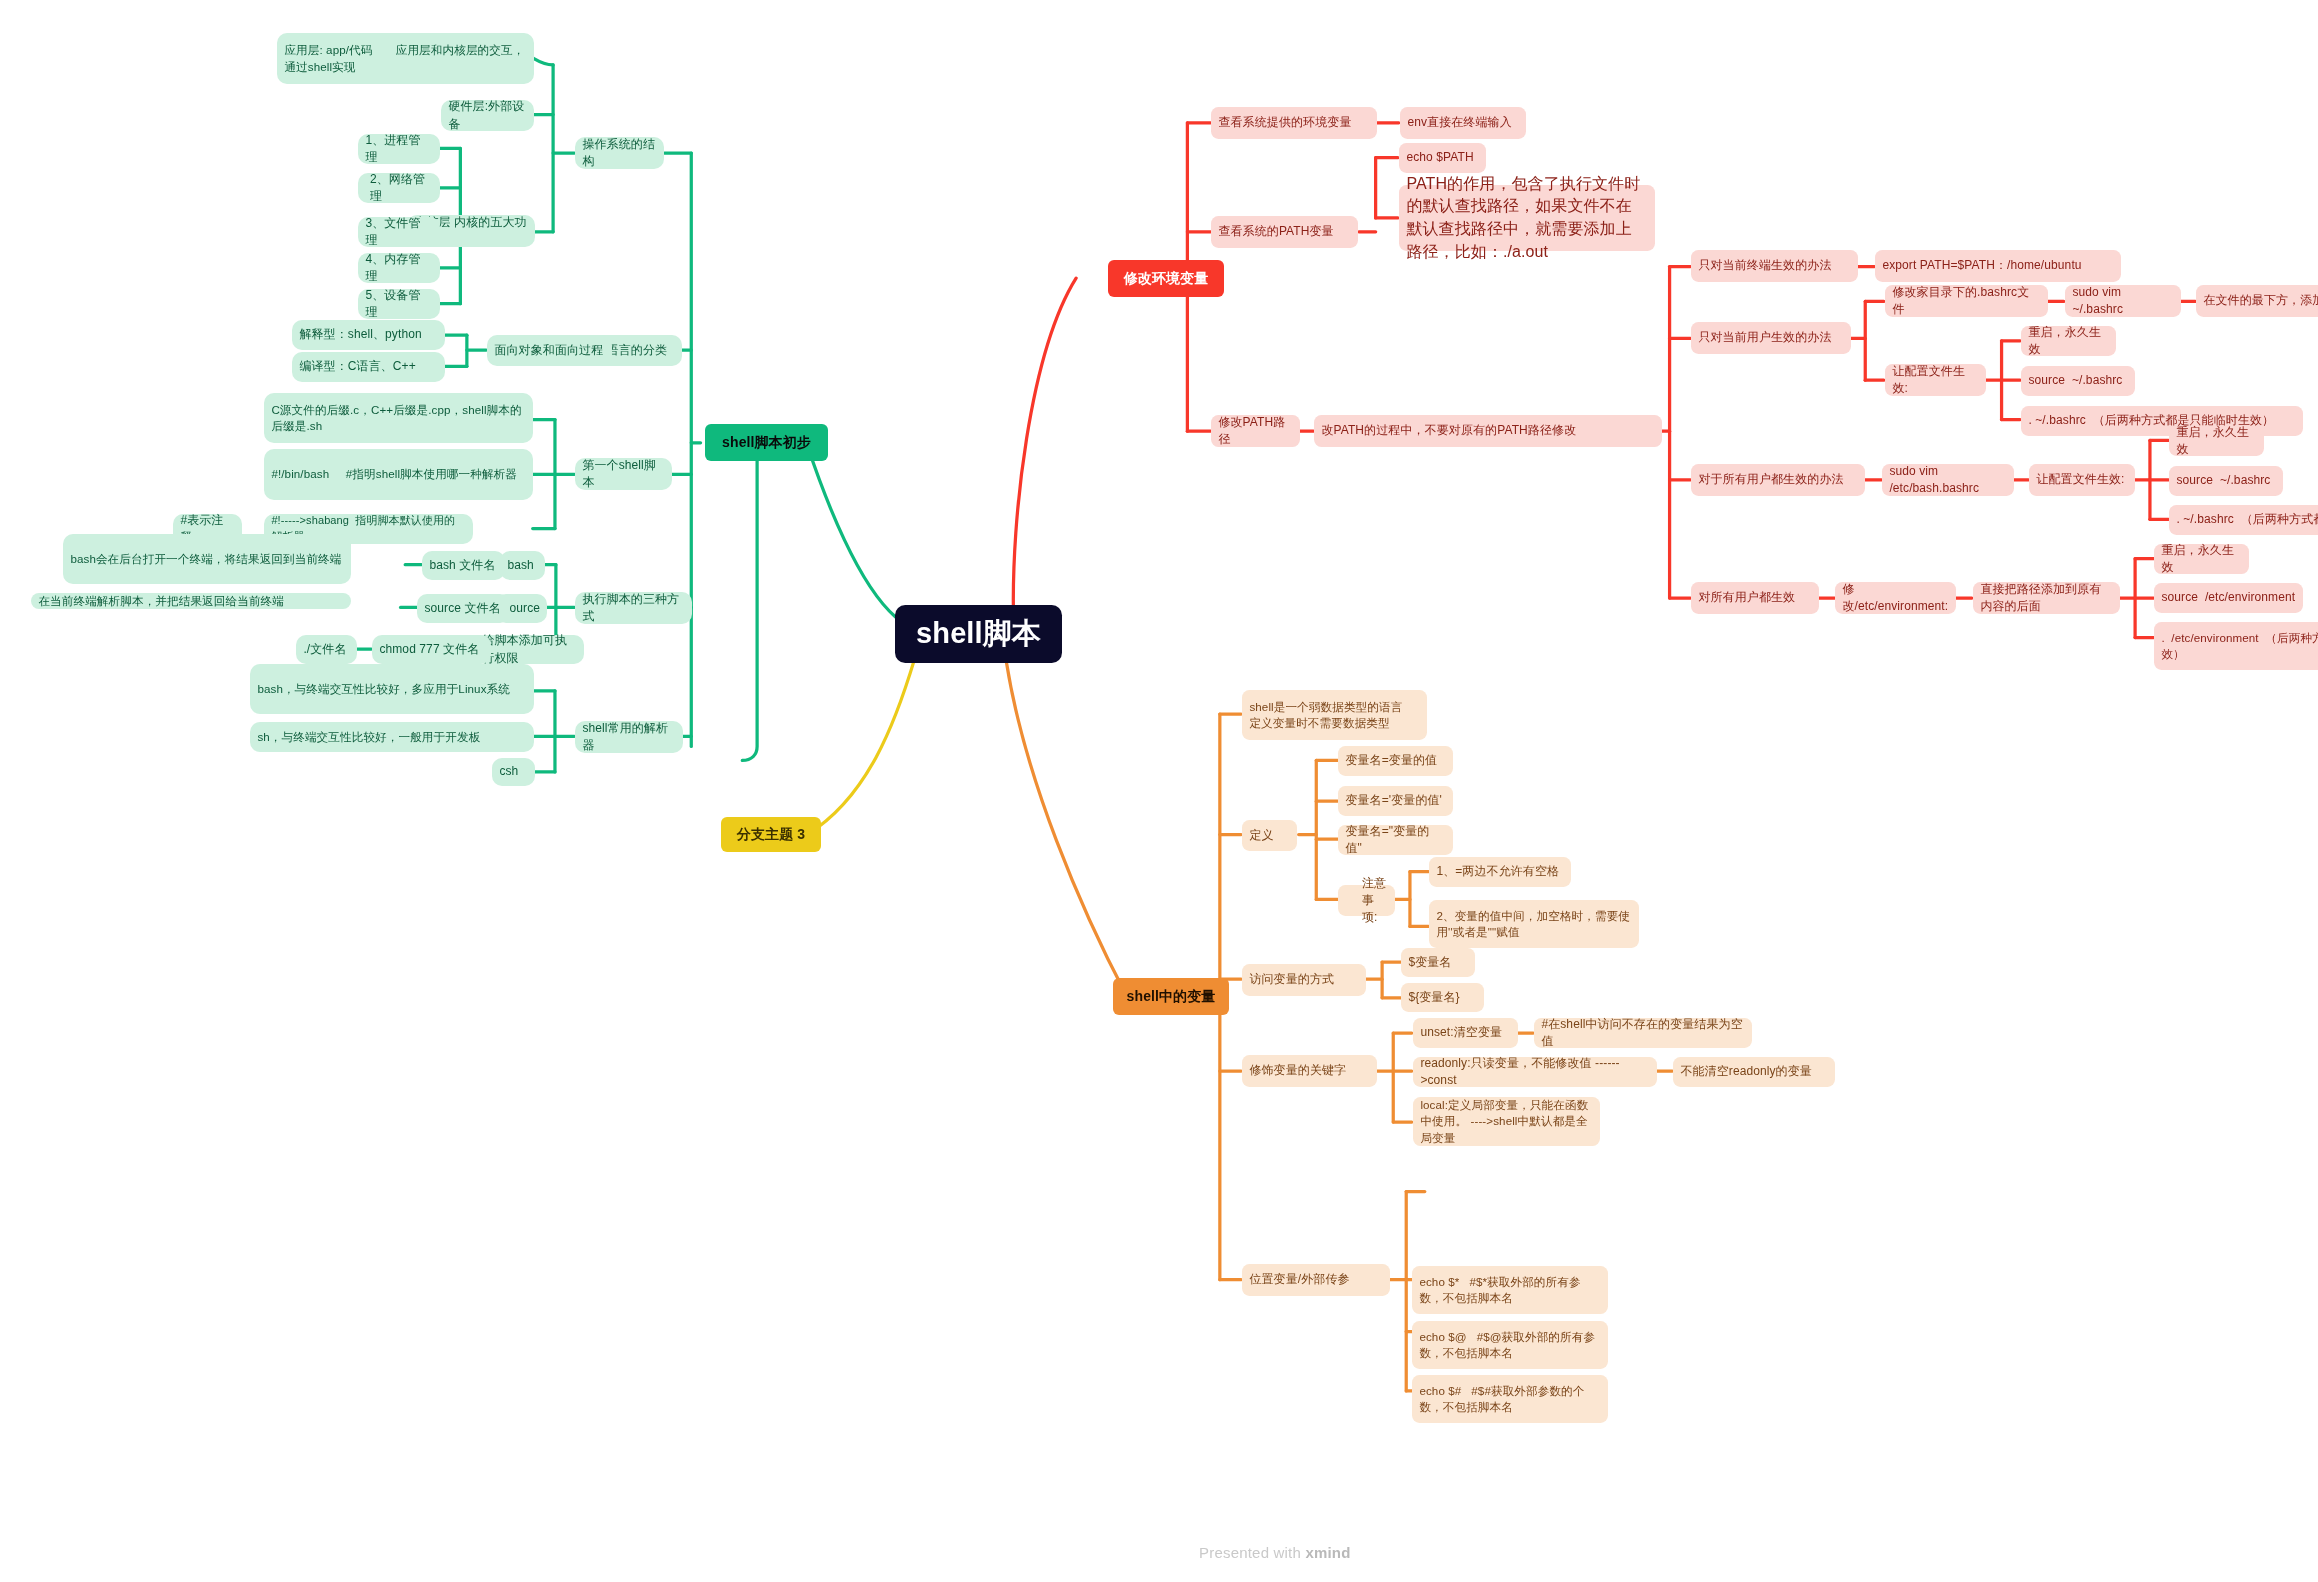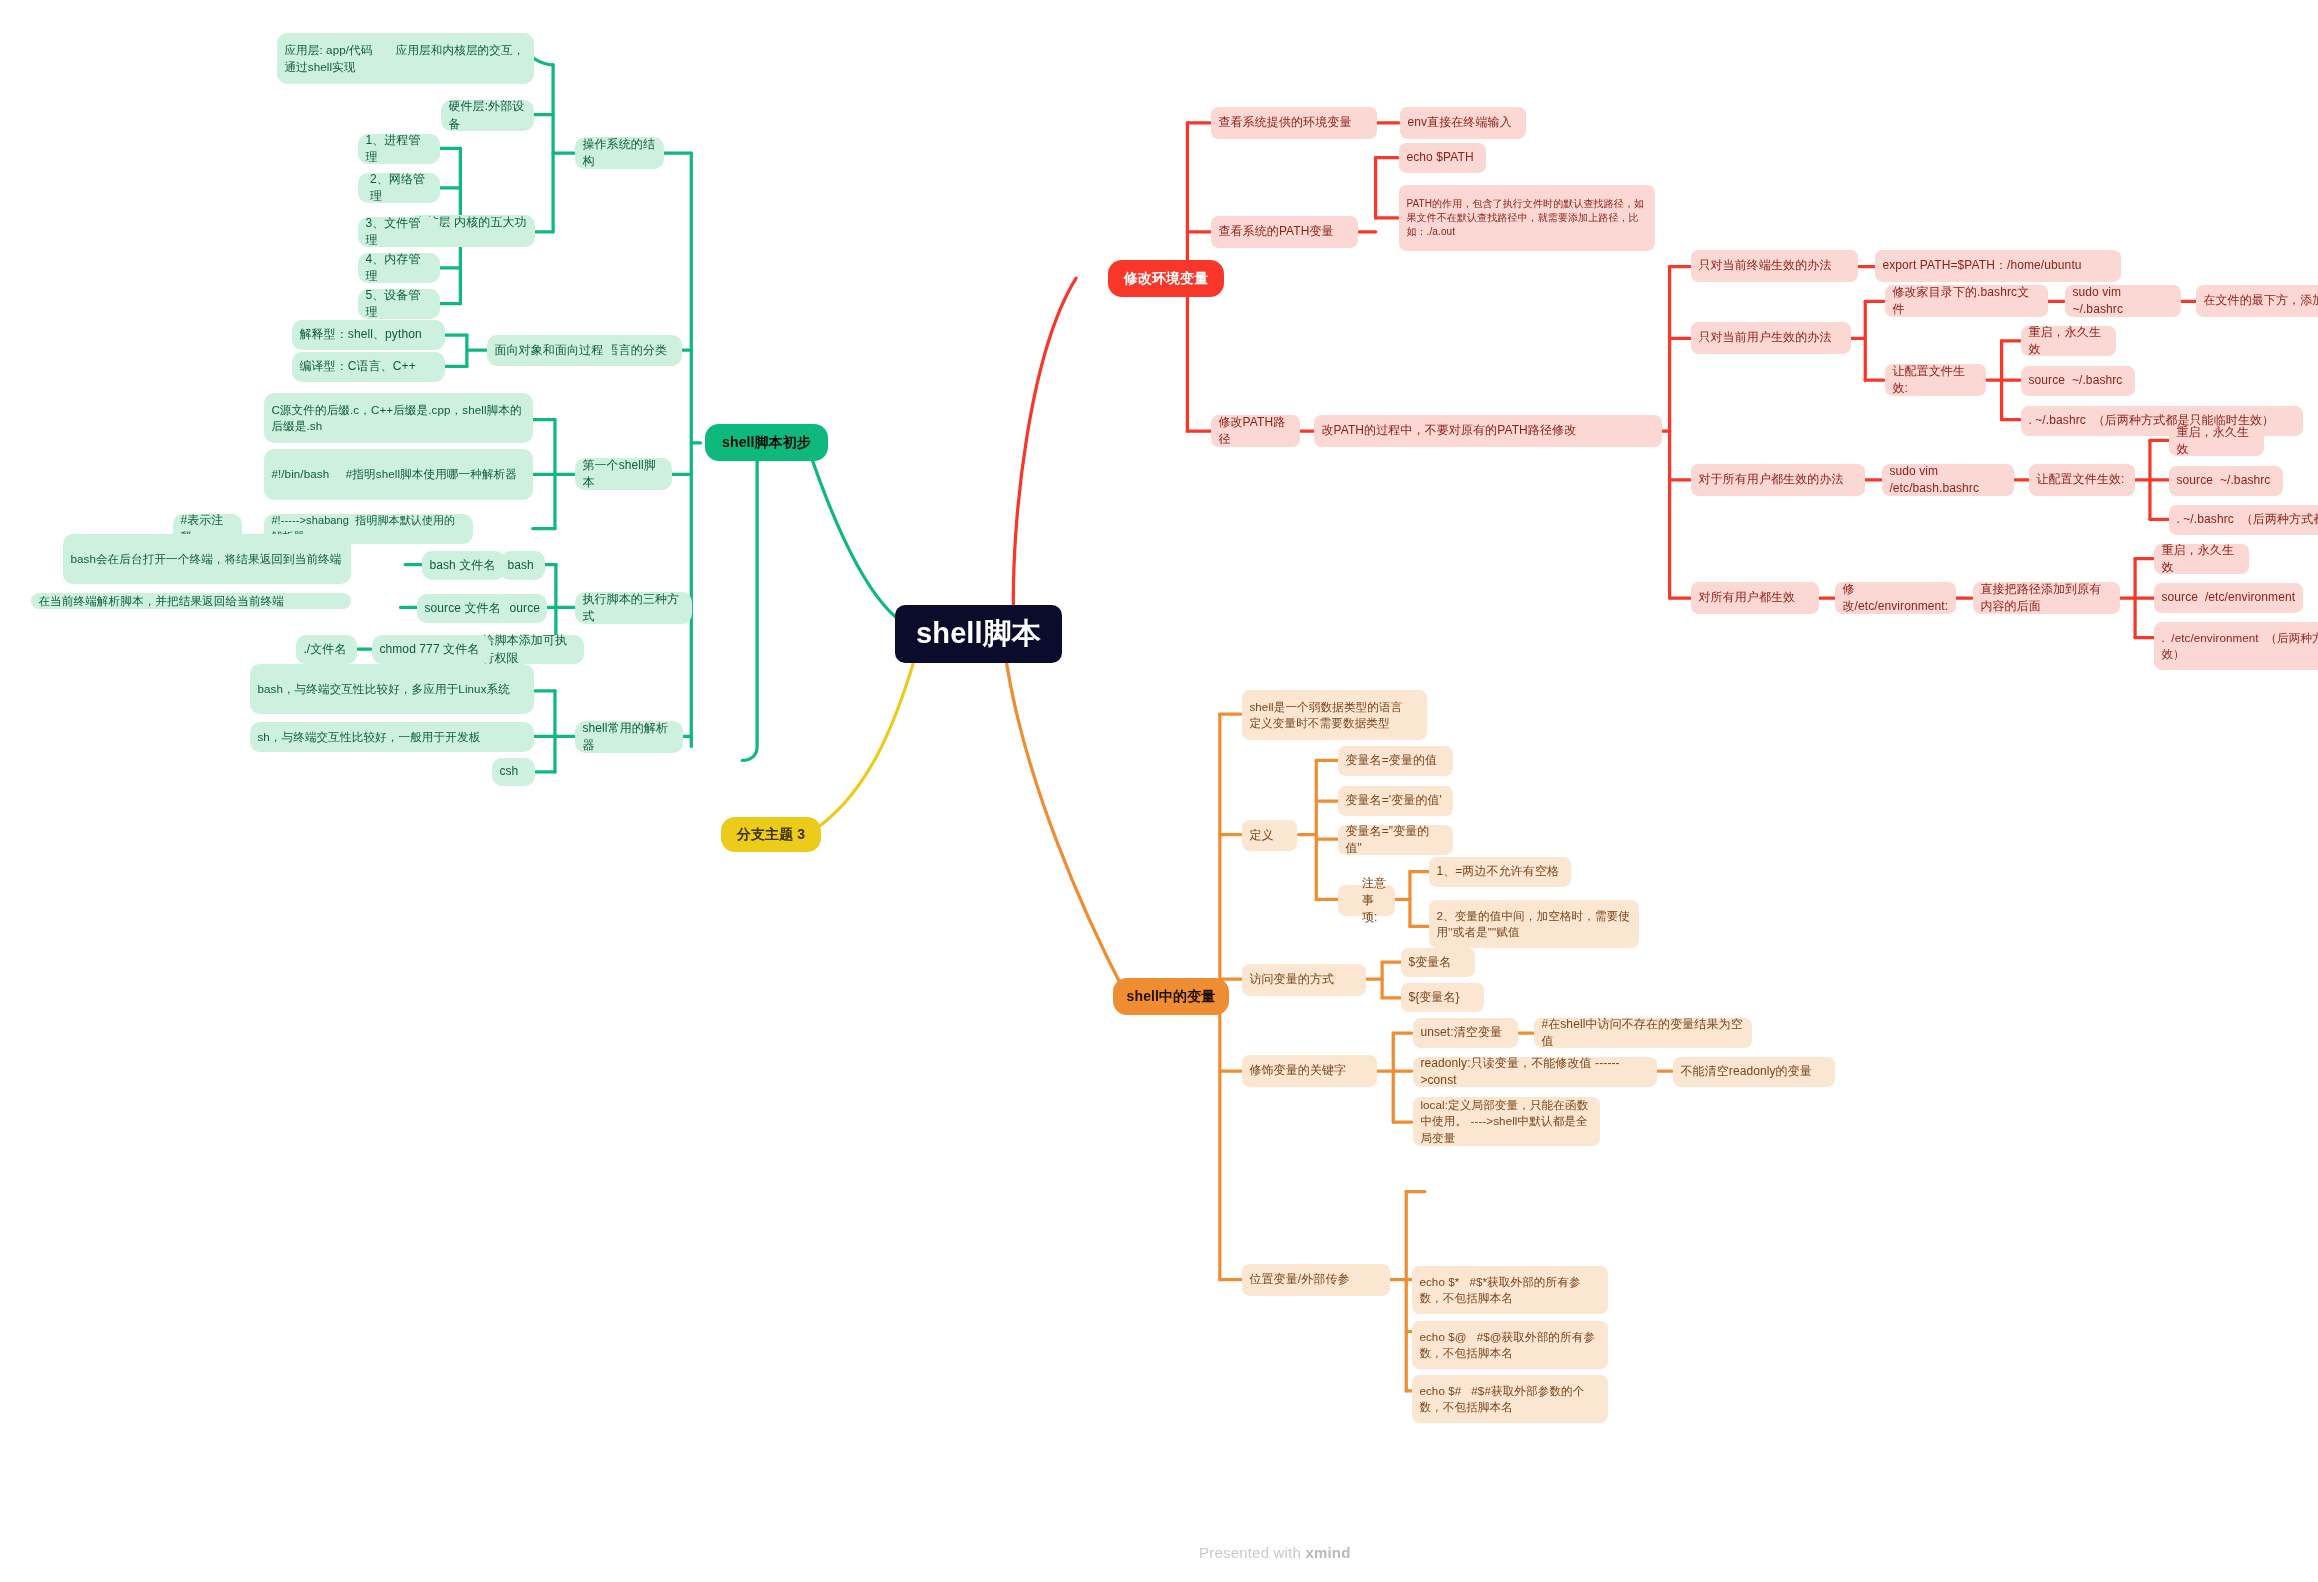--- a/index.html
+++ b/index.html
@@ -32,21 +32,21 @@
     font-size: 29px;
     font-weight: 700;
     border-radius: 10.2px;
     padding: 10.2px 18.5px;
     justify-content: center;
   }
   
   .main-branch {
     font-size: 14px;
     font-weight: 700;
-    border-radius: 14px;
+    border-radius: 6px;
     padding: 6.5px 12px;
     color:#111;
     justify-content:center;
   }
   .mb-green  { background:#0fb97d; color:#0a0a0a; }
   .mb-red    { background:#f8372a; color:#ffffff; }
   .mb-yellow { background:#eccb1a; color:#3a3000; }
   .mb-orange { background:#ef8d33; color:#201000; }
 
   
@@ -284,21 +284,21 @@
   <div class="node n-green" style="left:575px; top:721px; width:108px; height:32px;">shell常用的解析器</div>
   <div class="node n-green" style="left:250px; top:664px; width:284px; height:50px; font-size:11.6px;">bash，与终端交互性比较好，多应用于Linux系统</div>
   <div class="node n-green" style="left:250px; top:722px; width:284px; height:30px; font-size:11.6px;">sh，与终端交互性比较好，一般用于开发板</div>
   <div class="node n-green" style="left:492px; top:758px; width:43px; height:28px;">csh</div>
 
   <div class="node n-red" style="left:1211px; top:107px; width:166px; height:32px;">查看系统提供的环境变量</div>
   <div class="node n-red" style="left:1400px; top:107px; width:126px; height:32px;">env直接在终端输入</div>
 
   <div class="node n-red" style="left:1211px; top:216px; width:147px; height:32px;">查看系统的PATH变量</div>
   <div class="node n-red" style="left:1399px; top:143px; width:87px; height:30px;">echo $PATH</div>
-  <div class="node n-red" style="left:1399px; top:185px; width:256px; height:66px; font-size:10px;">PATH的作用，包含了执行文件时的默认查找路径，如果文件不在默认查找路径中，就需要添加上路径，比如：./a.out</div>
+  <div class="node n-red" style="left:1399px; top:185px; width:256px; height:66px; font-size:16px;">PATH的作用，包含了执行文件时的默认查找路径，如果文件不在默认查找路径中，就需要添加上路径，比如：./a.out</div>
 
   <div class="node n-red" style="left:1211px; top:415px; width:89px; height:32px;">修改PATH路径</div>
   <div class="node n-red" style="left:1314px; top:415px; width:348px; height:32px;">改PATH的过程中，不要对原有的PATH路径修改</div>
 
   <div class="node n-red" style="left:1691px; top:250px; width:167px; height:32px;">只对当前终端生效的办法</div>
   <div class="node n-red" style="left:1875px; top:250px; width:246px; height:32px;">export PATH=$PATH：/home/ubuntu</div>
 
   <div class="node n-red" style="left:1691px; top:322px; width:160px; height:32px;">只对当前用户生效的办法</div>
   <div class="node n-red" style="left:1885px; top:285px; width:163px; height:32px;">修改家目录下的.bashrc文件</div>
   <div class="node n-red" style="left:2065px; top:285px; width:116px; height:32px;">sudo vim ~/.bashrc</div>

